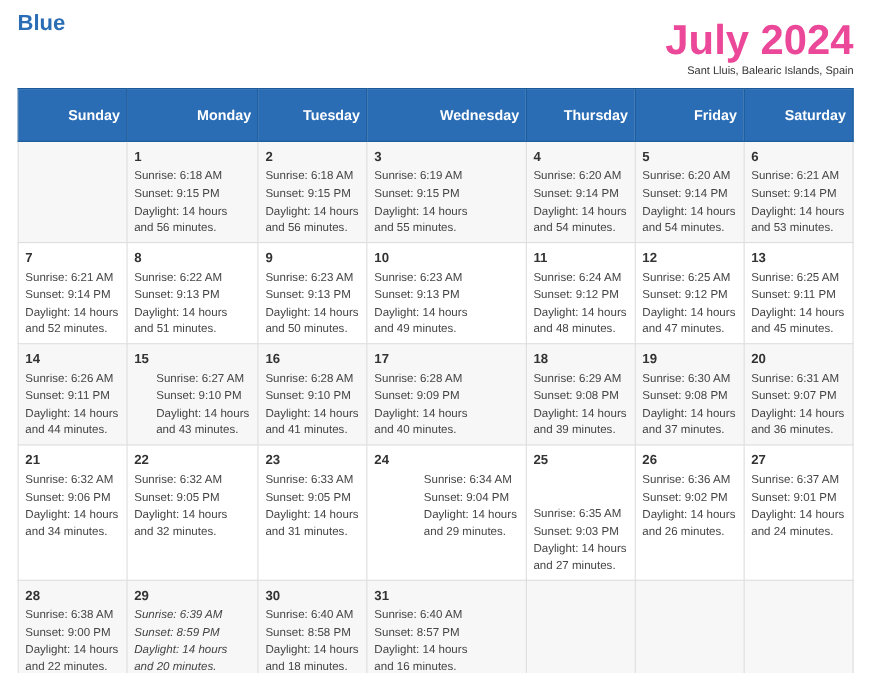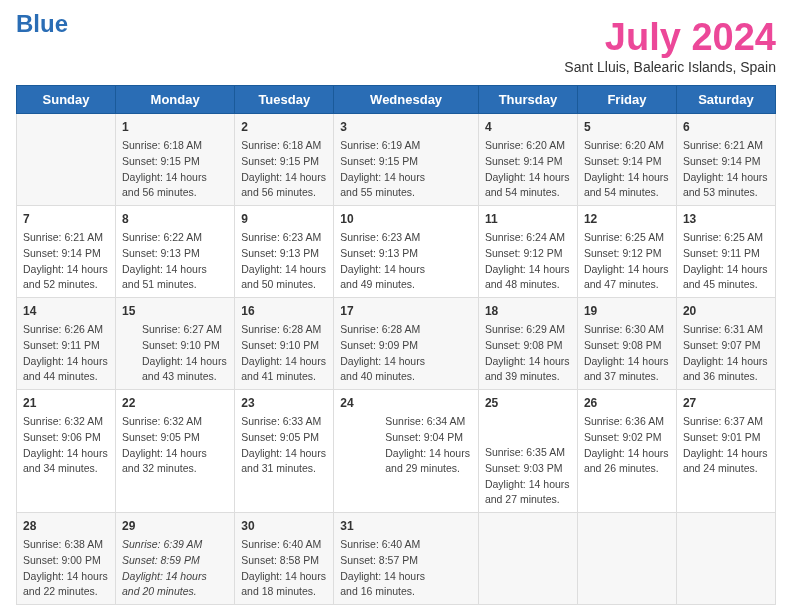--- a/index.html
+++ b/index.html
@@ -20,48 +20,48 @@
       display: flex;
       flex-direction: column;
       align-items: flex-start;
     }
     .logo-general {
       font-size: 20px;
       font-weight: bold;
       color: #1a1a2e;
     }
     .logo-blue {
-      font-size: 24px;
+      font-size: 20px;
       font-weight: bold;
       color: #2a6db5;
       text-align: center;
     }
     .title-area {
       text-align: right;
     }
     .main-title {
       font-size: 38px;
       font-weight: bold;
       color: #ec4899;
     }
     .subtitle {
-      font-size: 14px;
+      font-size: 10px;
       color: #333;
       text-align: right;
     }
     table {
       width: 100%;
       border-collapse: collapse;
       font-size: 11px;
     }
     thead tr th {
       background-color: #2a6db5;
       color: #fff;
-      text-align: center;
-      padding: 6px 6px;
+      text-align: right;
+      padding: 16px 6px;
       font-size: 13px;
       font-weight: bold;
       border: 1px solid #1a5a9a;
     }
     tbody tr td {
       vertical-align: top;
       padding: 4px 6px;
       border: 1px solid #ddd;
       color: #333;
       line-height: 1.5;

